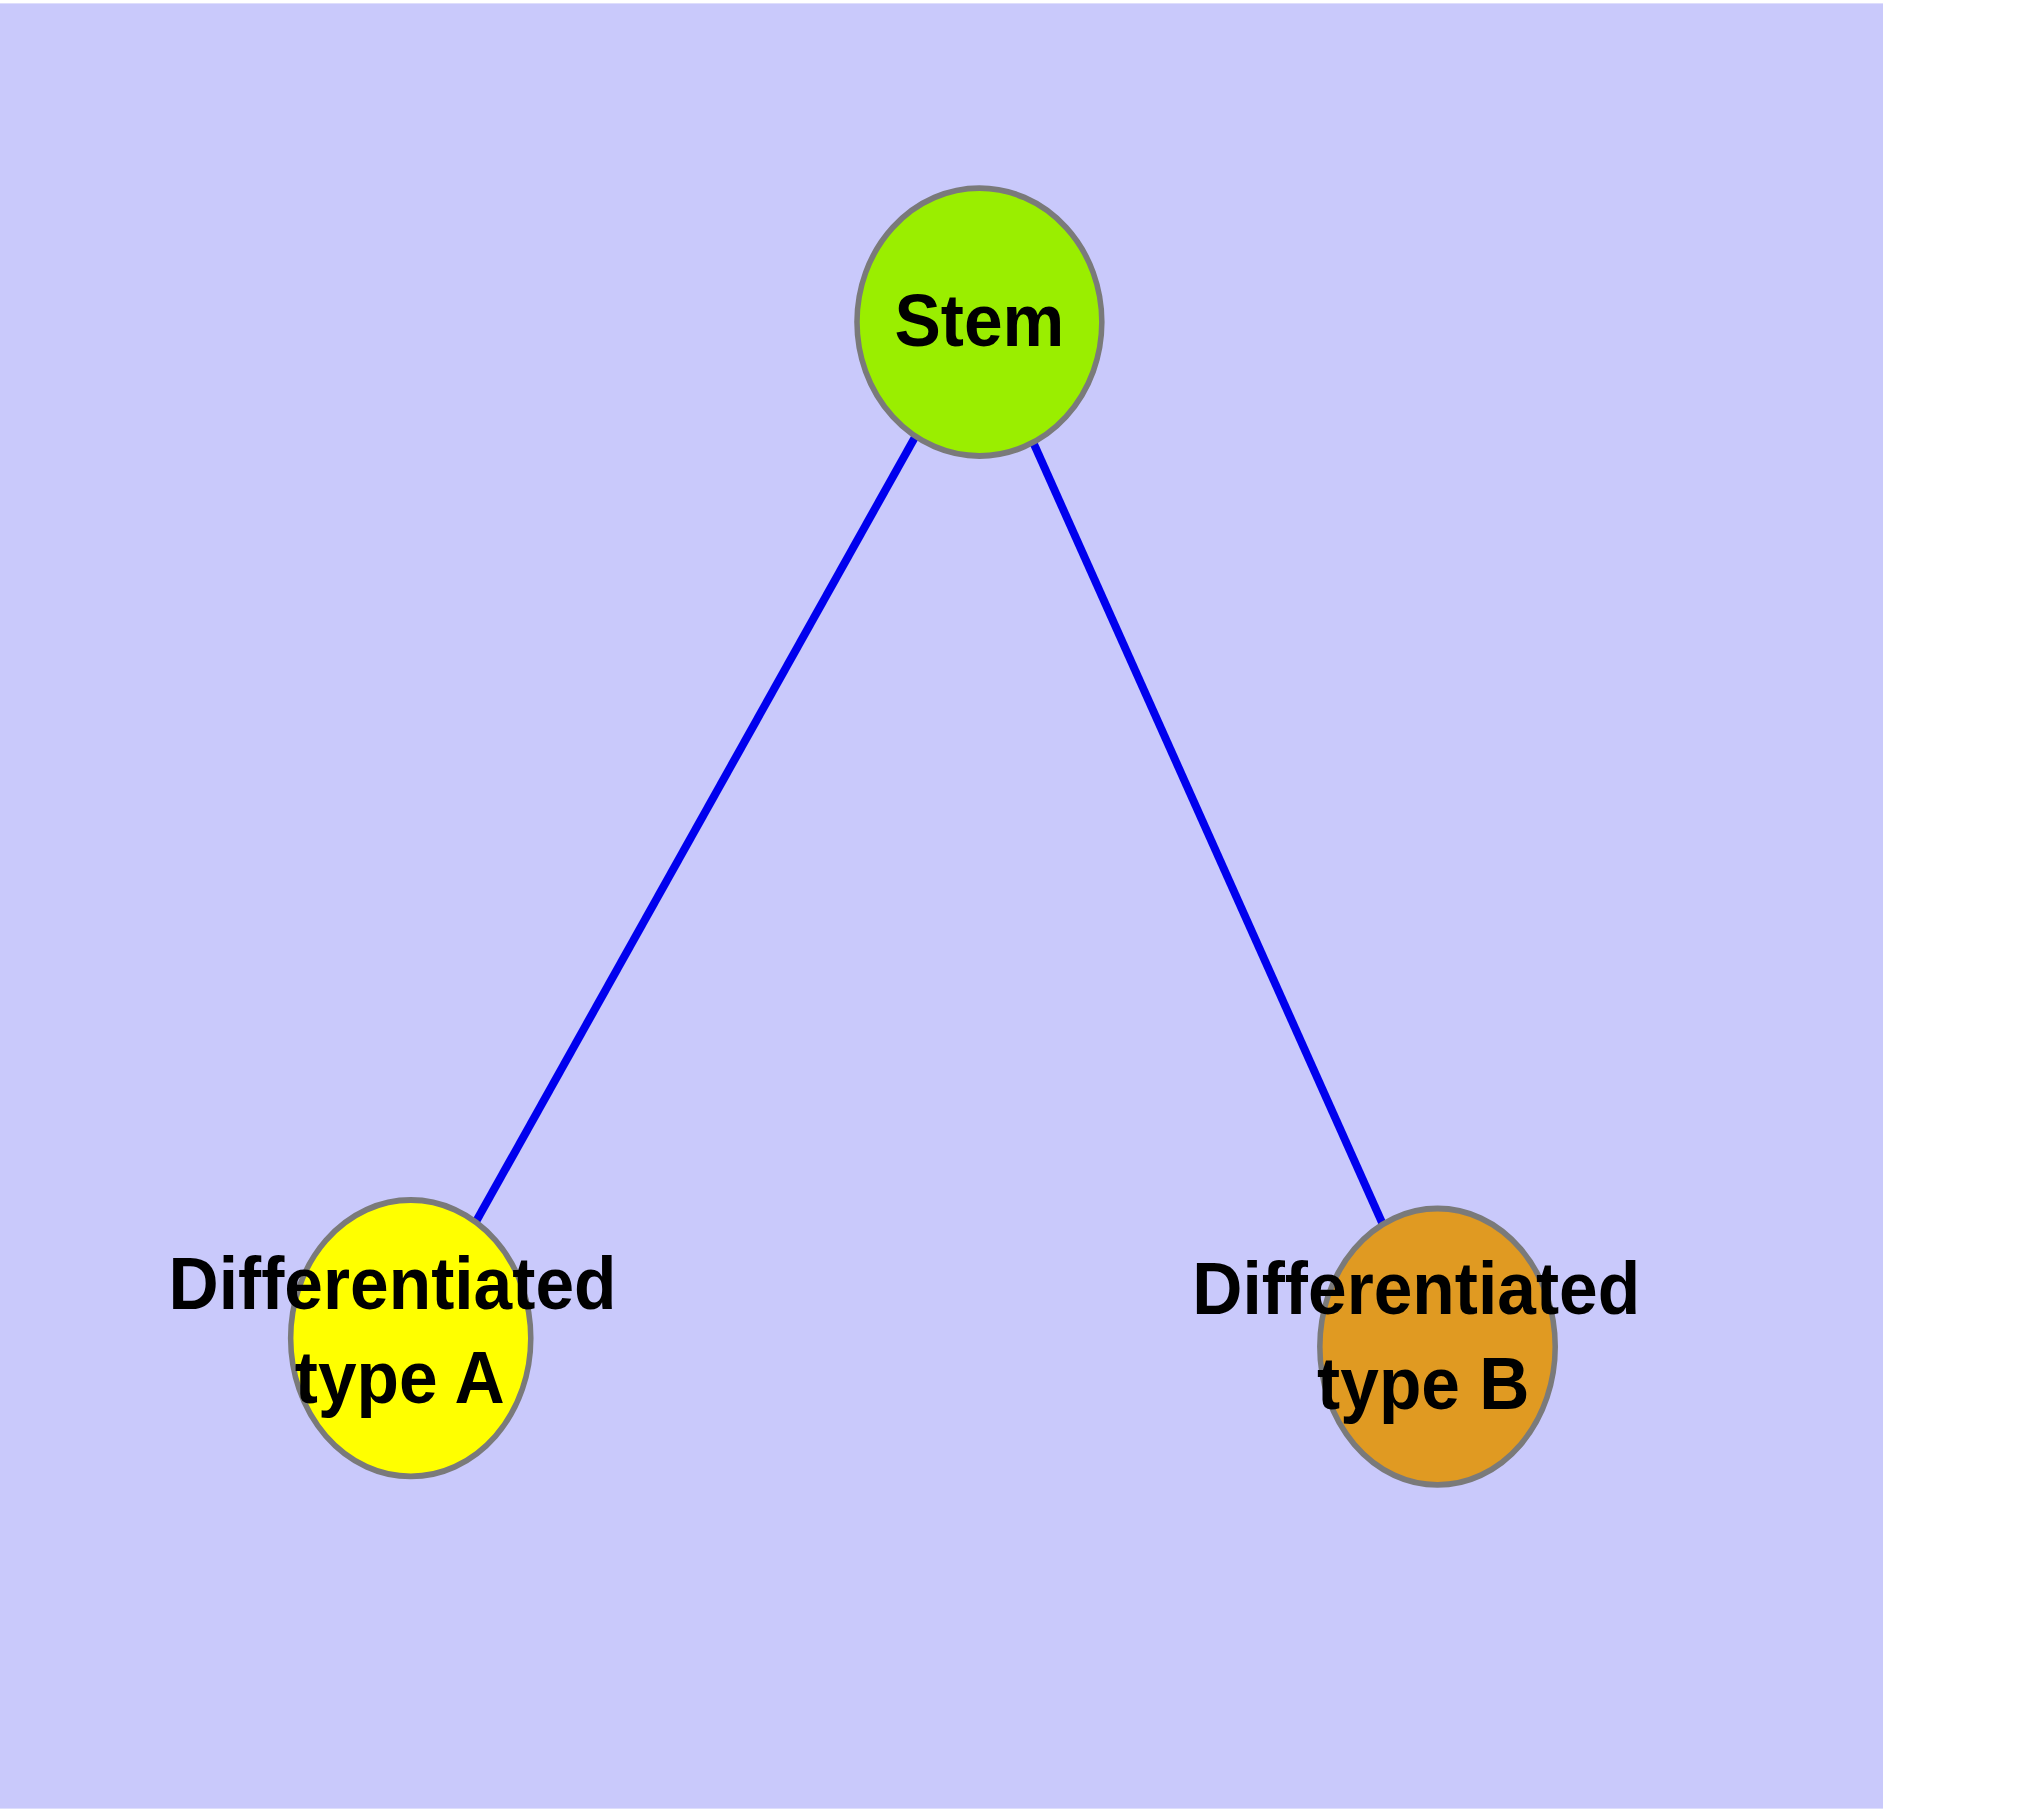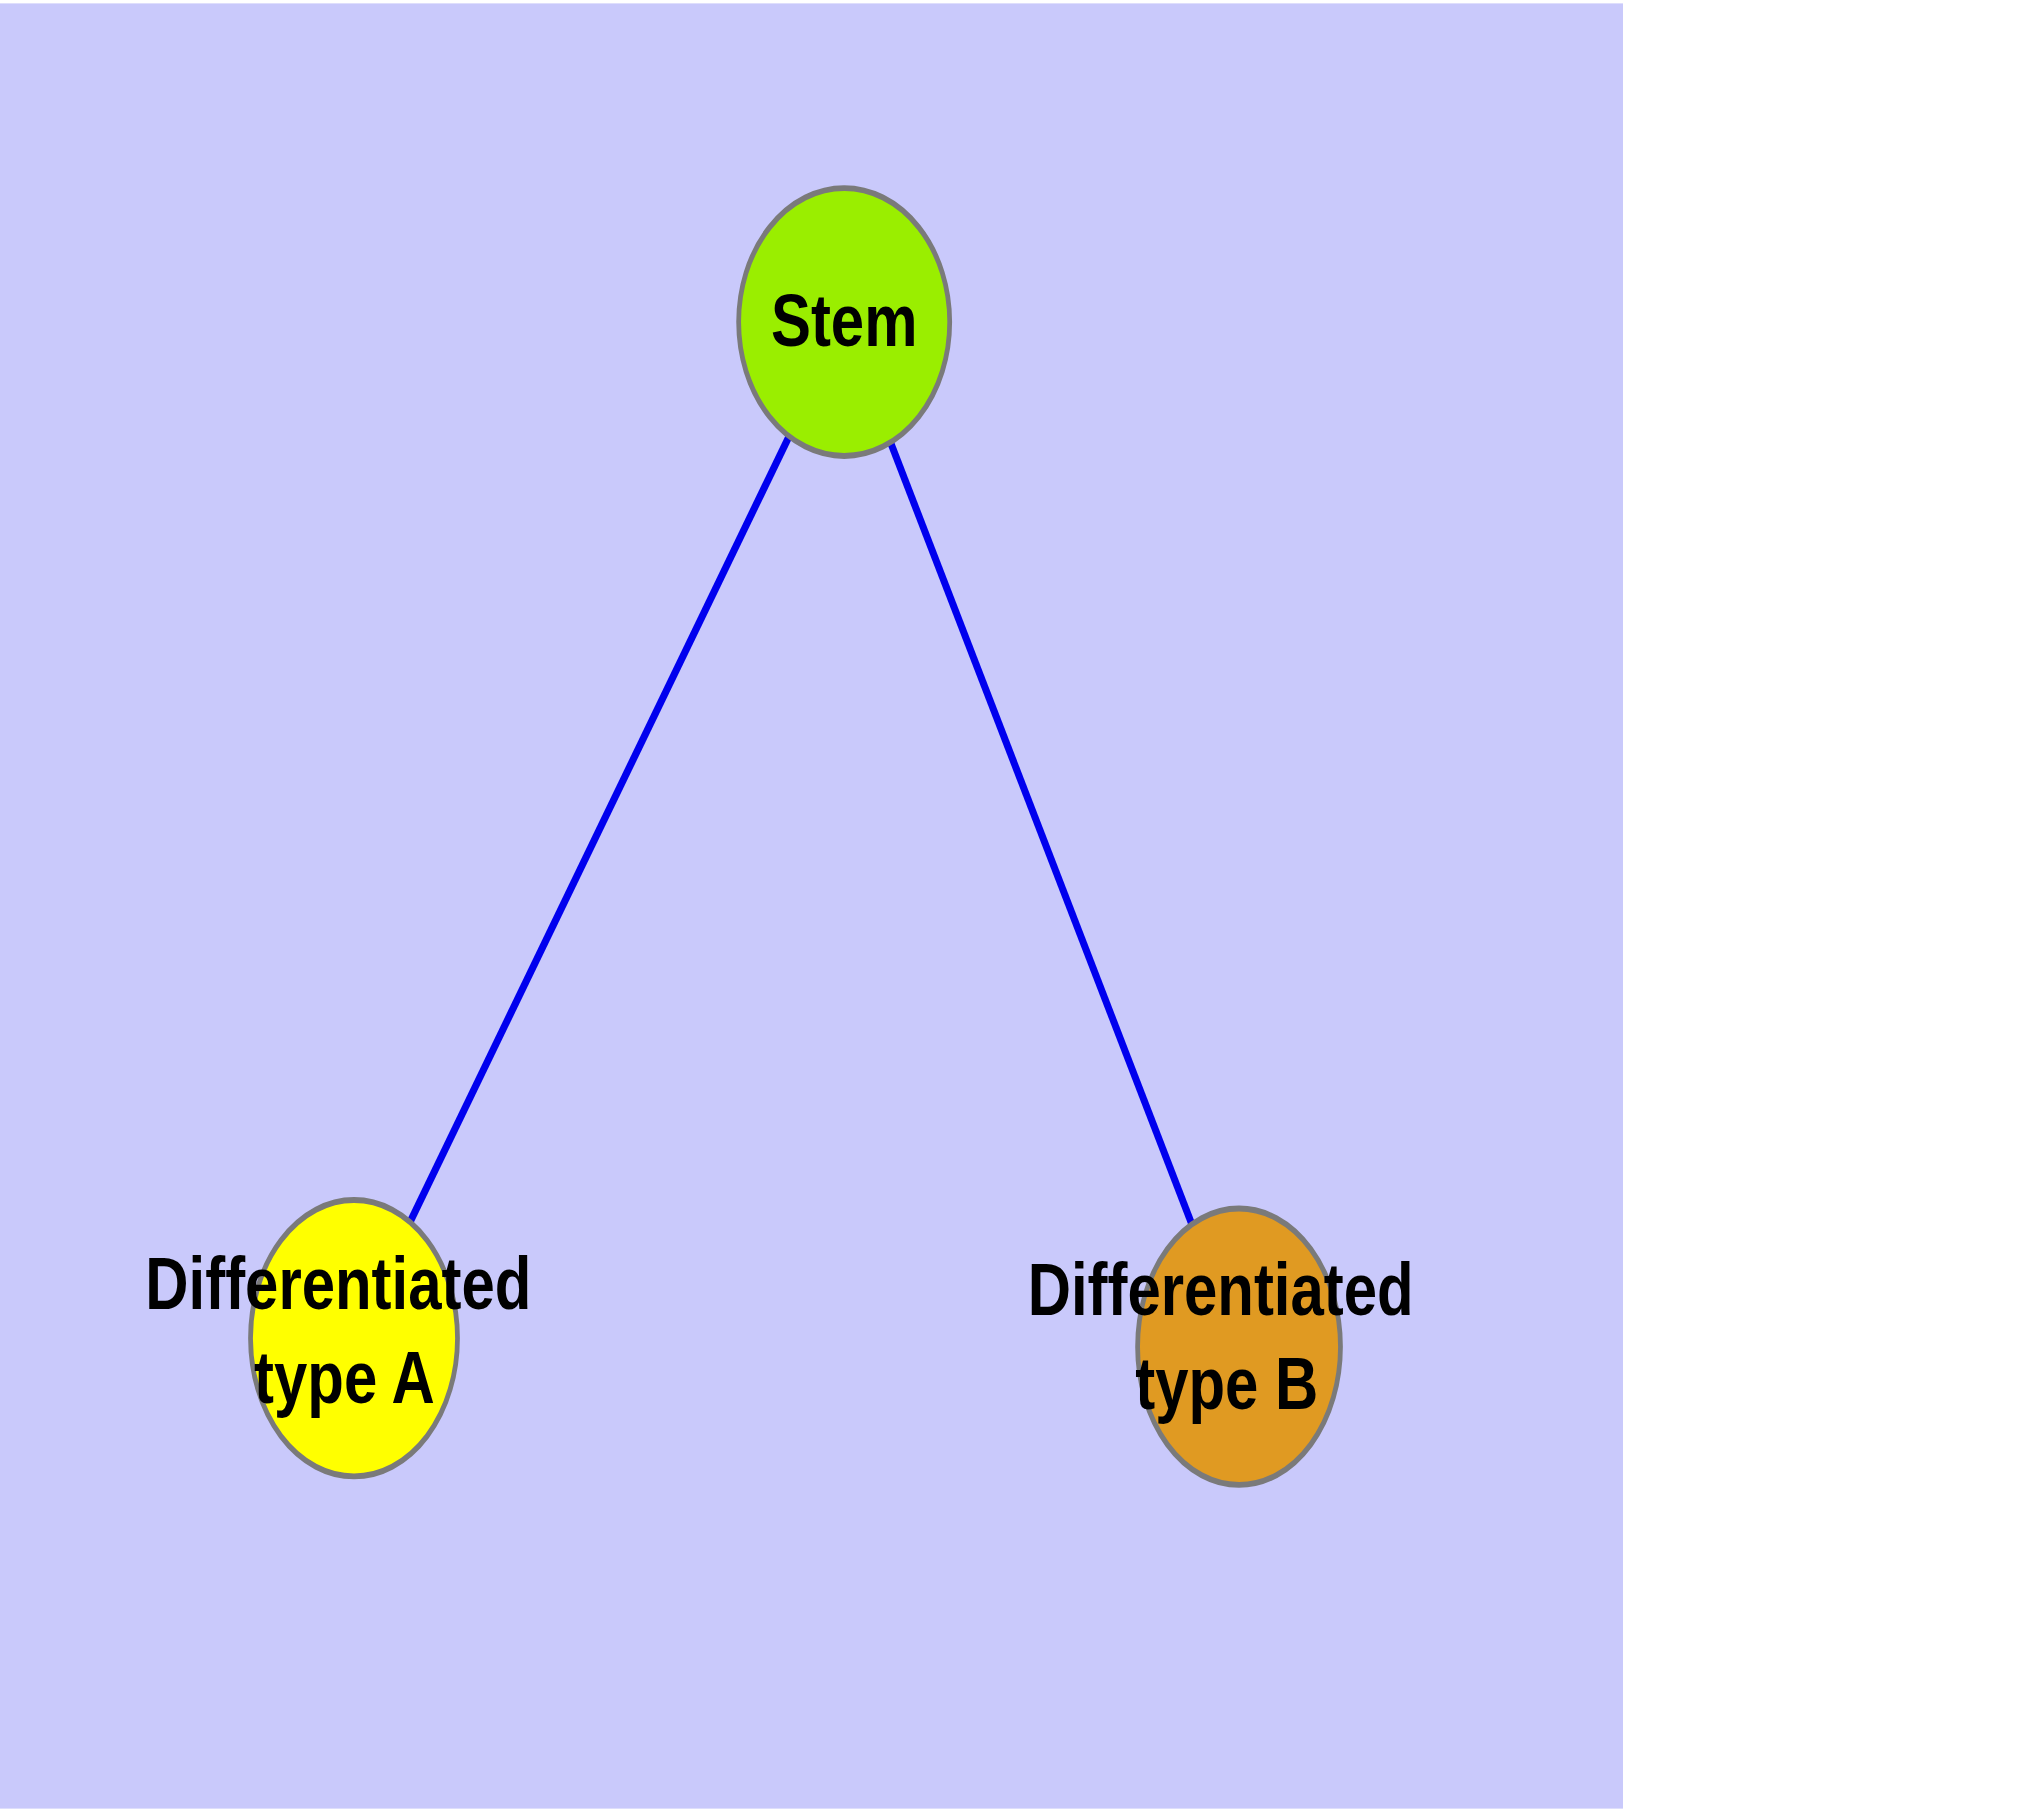--- a/index.html
+++ b/index.html
@@ -5,21 +5,21 @@
   html, body {
     margin: 0;
     padding: 0;
     background: #ffffff;
     width: 2021px;
     height: 1812px;
     overflow: hidden;
   }
   .figure-wrap {
     position: relative;
-    width: 1623px;
+    width: 1883px;
     height: 1812px;
     font-family: "Liberation Sans", sans-serif;
   }
   svg.graph-canvas {
     position: absolute;
     left: 0;
     top: 0;
     width: 100%;
     height: 100%;
     display: block;

